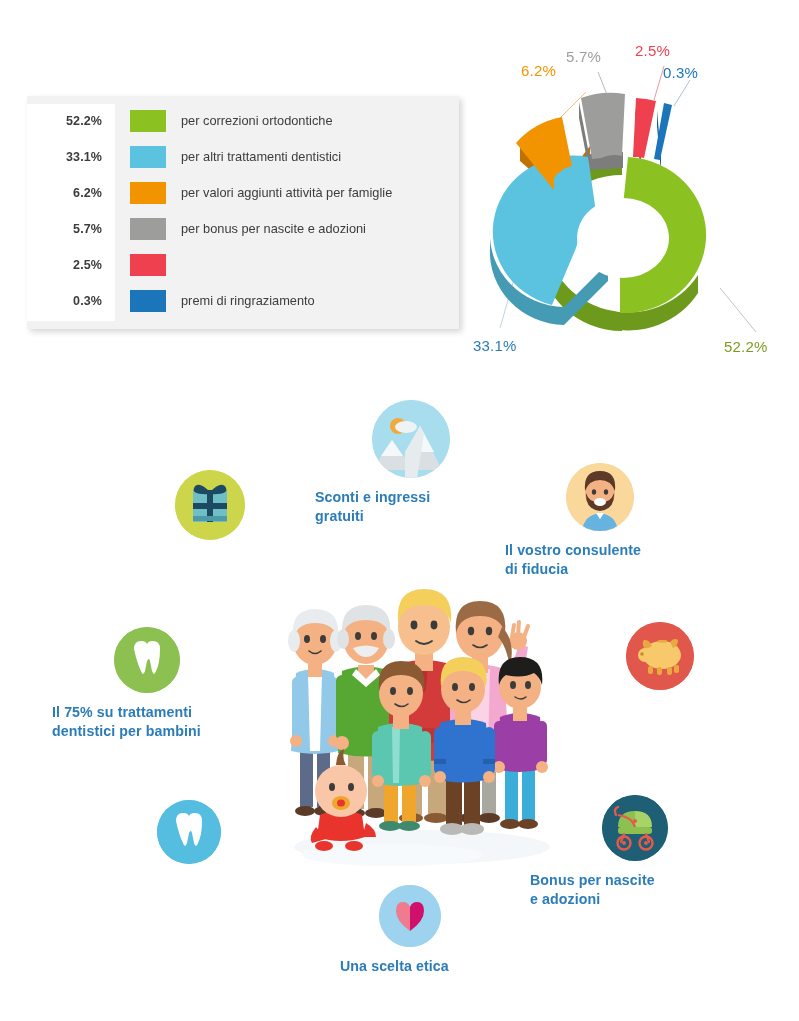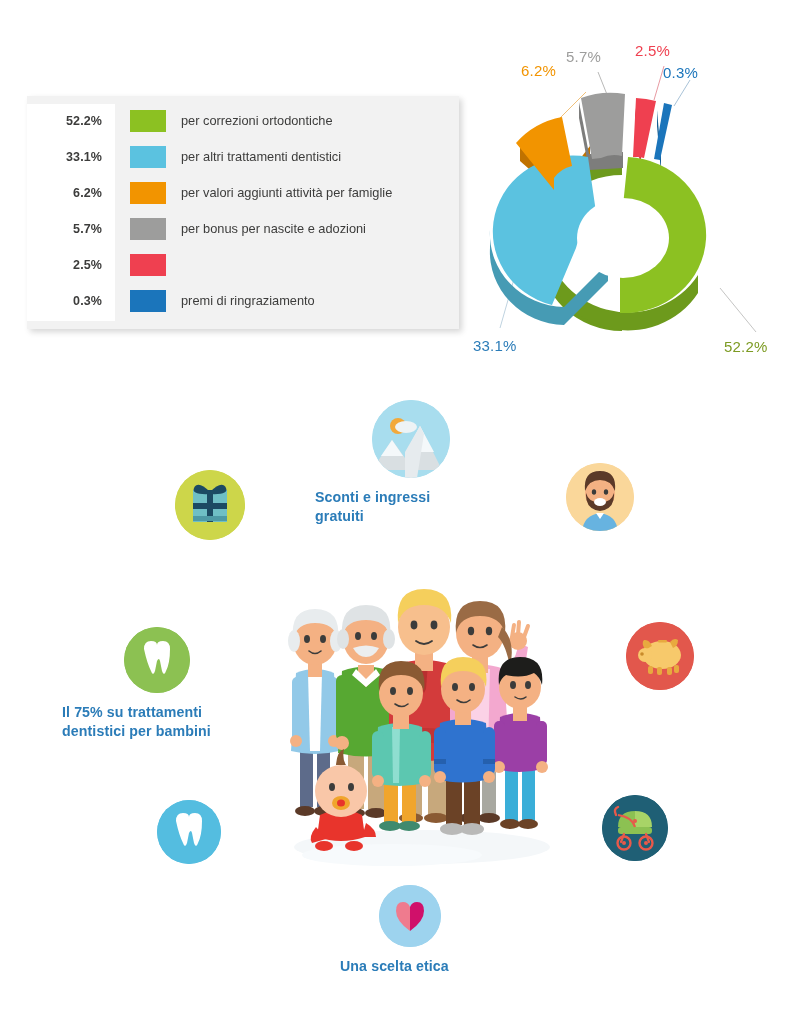--- a/index.html
+++ b/index.html
@@ -357,23 +357,25 @@
       <path d="M16 68 q2 -16 18 -18 q16 2 18 18 z" fill="#67b3e0"></path>
       <path d="M30 50 l4 6 l4 -6 z" fill="#ffffff"></path>
       <ellipse cx="34" cy="30" rx="15" ry="17" fill="#f4b183"></ellipse>
       <path d="M19 28 q-2 -20 15 -20 q17 0 15 20 q-4 -11 -15 -11 q-11 0 -15 11 z" fill="#5b3a28"></path>
       <path d="M20 30 q-1 16 14 18 q15 -2 14 -18 q-3 10 -14 9 q-11 1 -14 -9 z" fill="#5b3a28"></path>
       <ellipse cx="28" cy="29" rx="2.2" ry="2.8" fill="#3c3c3b"></ellipse>
       <ellipse cx="40" cy="29" rx="2.2" ry="2.8" fill="#3c3c3b"></ellipse>
       <ellipse cx="34" cy="39" rx="6" ry="4" fill="#ffffff"></ellipse>
     </svg>
   </div>
-</div>
-
-<div class="feature" style="left:62px;top:627px;width:190px">
+  <div class="cap" style="white-space: pre-line;">Il vostro consulente
+di fiducia</div>
+</div>
+
+<div class="feature" style="left:52px;top:627px;width:190px">
   <div class="circle" style="width:66px;height:66px;background:#8cc152">
     <svg width="66" height="66" viewBox="0 0 66 66">
       <circle cx="33" cy="33" r="33" fill="#8cc152"></circle>
       <path d="M20 22 q0 -8 7 -8 q6 0 6 4 q0 -4 6 -4 q7 0 7 8 q0 14 -4 22 q-2 6 -4 0 l-2 -10 q-1 -4 -3 0 l-2 10 q-2 6 -4 0 q-4 -8 -7 -22 z" fill="#ffffff"></path>
     </svg>
   </div>
   <div class="cap" style="white-space: pre-line;">Il 75% su trattamenti
 dentistici per bambini</div>
 </div>
 
@@ -414,20 +416,22 @@
       <path d="M14 20 q-3 -6 2 -8" stroke="#e8594a" stroke-width="2.4" fill="none" stroke-linecap="round"></path>
       <path d="M16 20 q14 2 17 12" stroke="#e8594a" stroke-width="2.2" fill="none"></path>
       <path d="M22 39 l-3 8 M44 39 l3 8" stroke="#e8594a" stroke-width="2.2" stroke-linecap="round"></path>
       <circle cx="22" cy="48" r="6.5" fill="none" stroke="#e8594a" stroke-width="2.4"></circle>
       <circle cx="44" cy="48" r="6.5" fill="none" stroke="#e8594a" stroke-width="2.4"></circle>
       <circle cx="22" cy="48" r="2" fill="#e8594a"></circle>
       <circle cx="44" cy="48" r="2" fill="#e8594a"></circle>
       <circle cx="33" cy="26" r="2" fill="#e8594a"></circle>
     </svg>
   </div>
+  <div class="cap" style="white-space: pre-line;">Bonus per nascite
+e adozioni</div>
 </div>
 
 <div class="feature" style="left:340px;top:885px;width:140px">
   <div class="circle" style="width:62px;height:62px;background:#9dd3ee">
     <svg width="62" height="62" viewBox="0 0 62 62">
       <circle cx="31" cy="31" r="31" fill="#9dd3ee"></circle>
       <path d="M31 46 q-14 -10 -14 -20 q0 -9 7 -9 q5 0 7 5 z" fill="#ef7b8e"></path>
       <path d="M31 46 q14 -10 14 -20 q0 -9 -7 -9 q-5 0 -7 5 z" fill="#d0106a"></path>
     </svg>
   </div>

